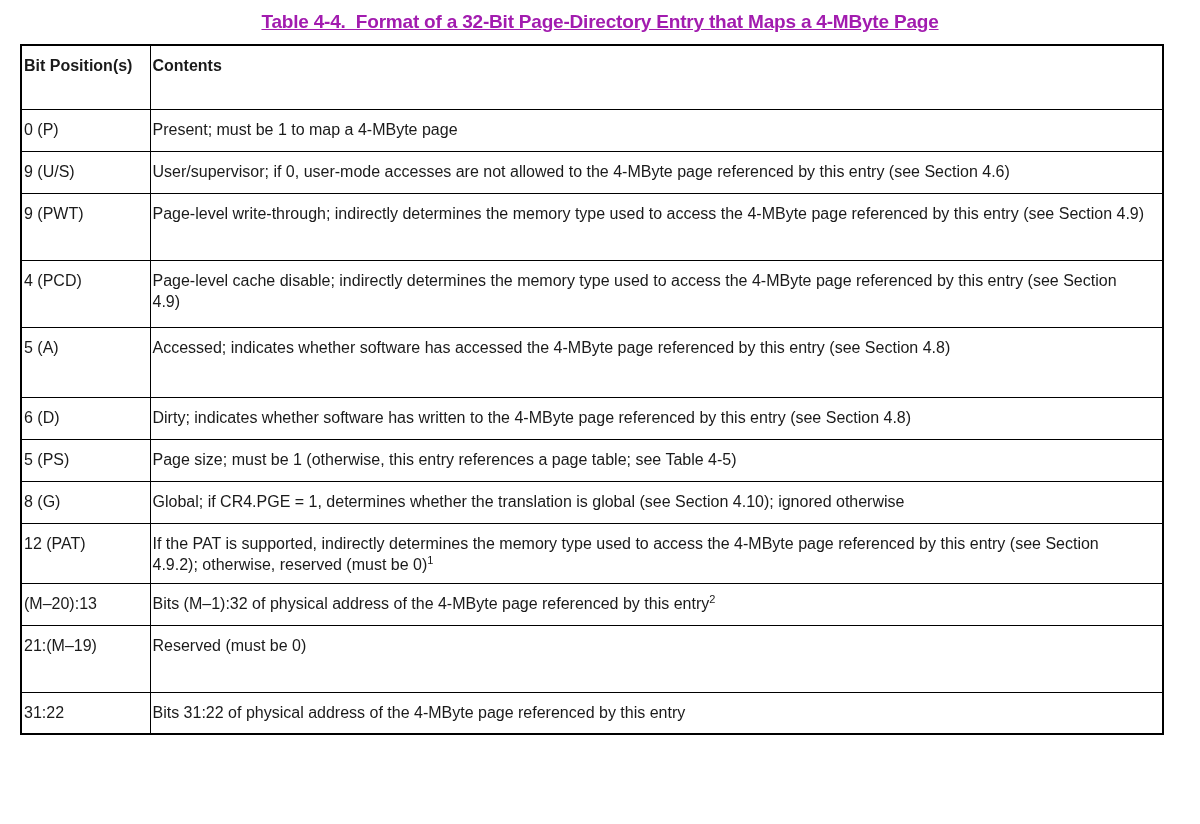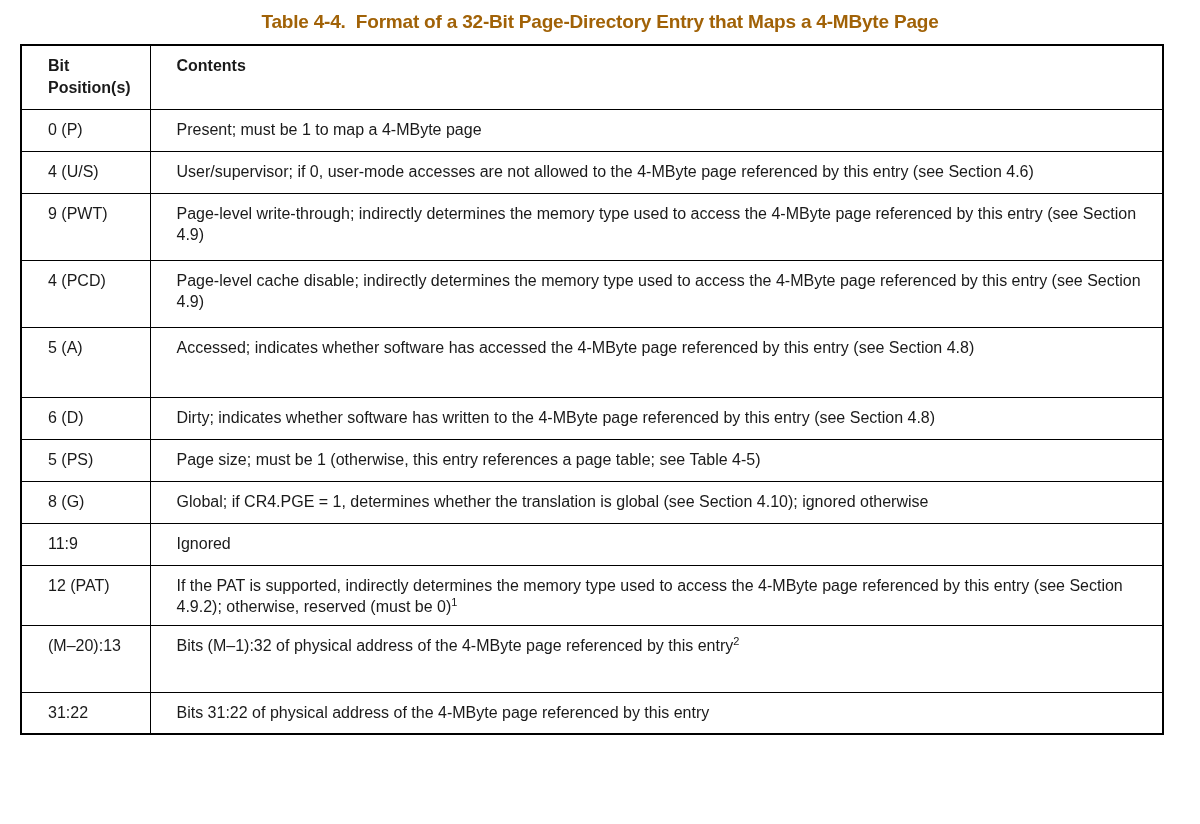--- a/index.html
+++ b/index.html
@@ -30,21 +30,21 @@
     width: 1142px;
     margin-left: 20px;
     border: 2px solid #000;
   }
   col.bit-col      { width: 129px; }
   col.contents-col { width: 1013px; }
   th, td {
     border: 1.5px solid #000;
     vertical-align: top;
     text-align: left;
-    padding: 9px 14px 7px 26px;
+    padding: 9px 14px 7px 2px;
     font-size: 16px;
     line-height: 1.35;
     font-weight: normal;
     overflow: hidden;
   }
   thead th { font-weight: bold; }
   thead tr { height: 64px; }
   tbody tr { height: 42px; margin-top: 24px; }
   tbody tr:nth-child(3),
   tbody tr:nth-child(4),
@@ -56,42 +56,42 @@
     vertical-align: baseline;
     position: relative;
     top: -6px;
   }
 </style>
 </head>
 <body>
 
 <div class="page">
 
-  <div class="doc-title" style="color: #a16207;">Table 4-4.  Format of a 32-Bit Page-Directory Entry that Maps a 4-MByte Page</div>
+  <div class="doc-title" style="color: #a21caf; text-decoration: underline;">Table 4-4.  Format of a 32-Bit Page-Directory Entry that Maps a 4-MByte Page</div>
 
   <table class="spec-table">
     <colgroup>
       <col class="bit-col">
       <col class="contents-col">
     </colgroup>
     <thead>
       <tr>
         <th>Bit Position(s)</th>
         <th>Contents</th>
       </tr>
     </thead>
     <tbody>
     <tr>
       <td>0 (P)</td>
       <td><span>Present; must be 1 to map a 4-MByte page</span><sup class="fnref"></sup></td>
     </tr>
 
 
     <tr>
-      <td>4 (U/S)</td>
+      <td>9 (U/S)</td>
       <td><span>User/supervisor; if 0, user-mode accesses are not allowed to the 4-MByte page referenced by this entry (see Section 4.6)</span><sup class="fnref"></sup></td>
     </tr>
 
     <tr>
       <td>9 (PWT)</td>
       <td><span>Page-level write-through; indirectly determines the memory type used to access the 4-MByte page referenced by this entry (see Section 4.9)</span><sup class="fnref"></sup></td>
     </tr>
 
     <tr>
       <td>4 (PCD)</td>
@@ -111,35 +111,35 @@
     <tr>
       <td>5 (PS)</td>
       <td><span>Page size; must be 1 (otherwise, this entry references a page table; see Table 4-5)</span><sup class="fnref"></sup></td>
     </tr>
 
     <tr>
       <td>8 (G)</td>
       <td><span>Global; if CR4.PGE = 1, determines whether the translation is global (see Section 4.10); ignored otherwise</span><sup class="fnref"></sup></td>
     </tr>
 
-    <tr>
-      <td>11:9</td>
-      <td><span>Ignored</span><sup class="fnref"></sup></td>
-    </tr>
 
     <tr>
       <td>12 (PAT)</td>
       <td><span>If the PAT is supported, indirectly determines the memory type used to access the 4-MByte page referenced by this entry (see Section 4.9.2); otherwise, reserved (must be 0)</span><sup class="fnref">1</sup></td>
     </tr>
 
     <tr>
       <td>(M–20):13</td>
       <td><span>Bits (M–1):32 of physical address of the 4-MByte page referenced by this entry</span><sup class="fnref">2</sup></td>
     </tr>
 
+    <tr>
+      <td>21:(M–19)</td>
+      <td><span>Reserved (must be 0)</span><sup class="fnref"></sup></td>
+    </tr>
 
     <tr>
       <td>31:22</td>
       <td><span>Bits 31:22 of physical address of the 4-MByte page referenced by this entry</span><sup class="fnref"></sup></td>
     </tr>
   </tbody>
   </table>
 
 </div>
 

